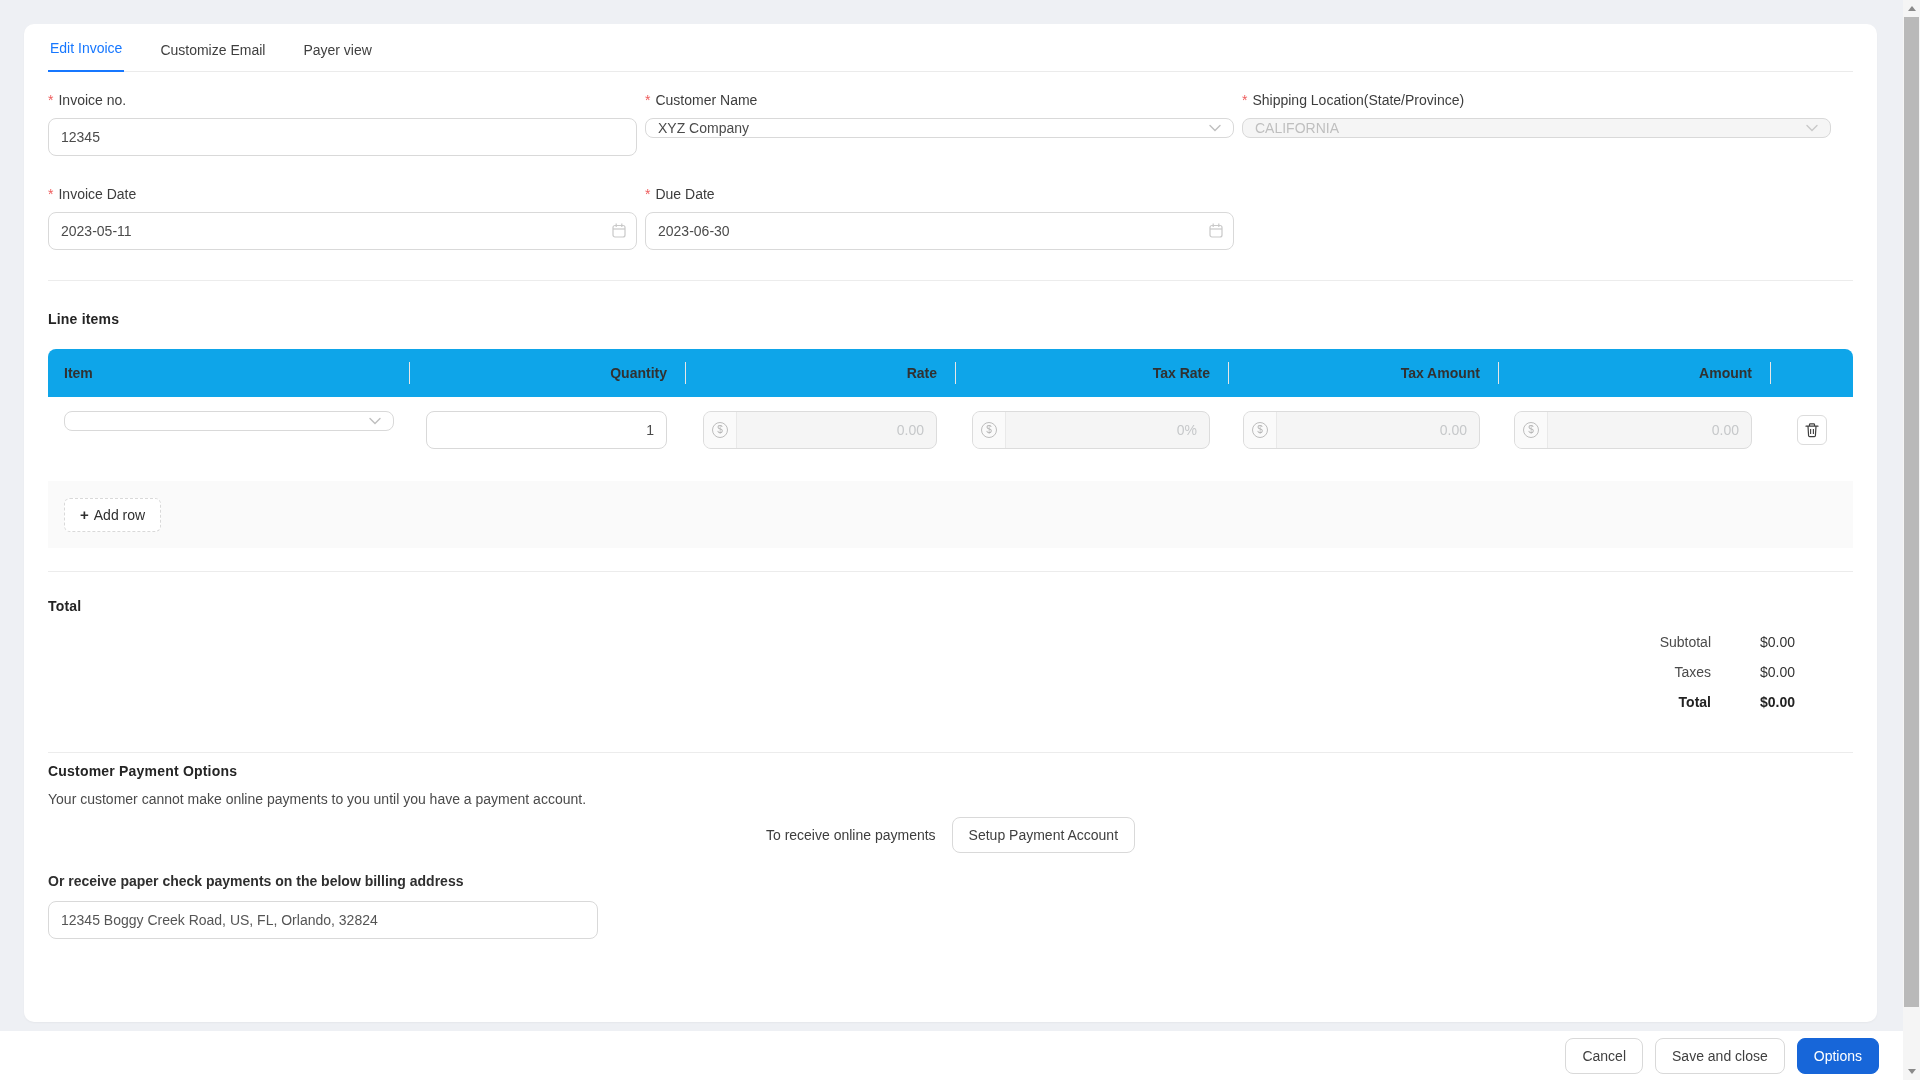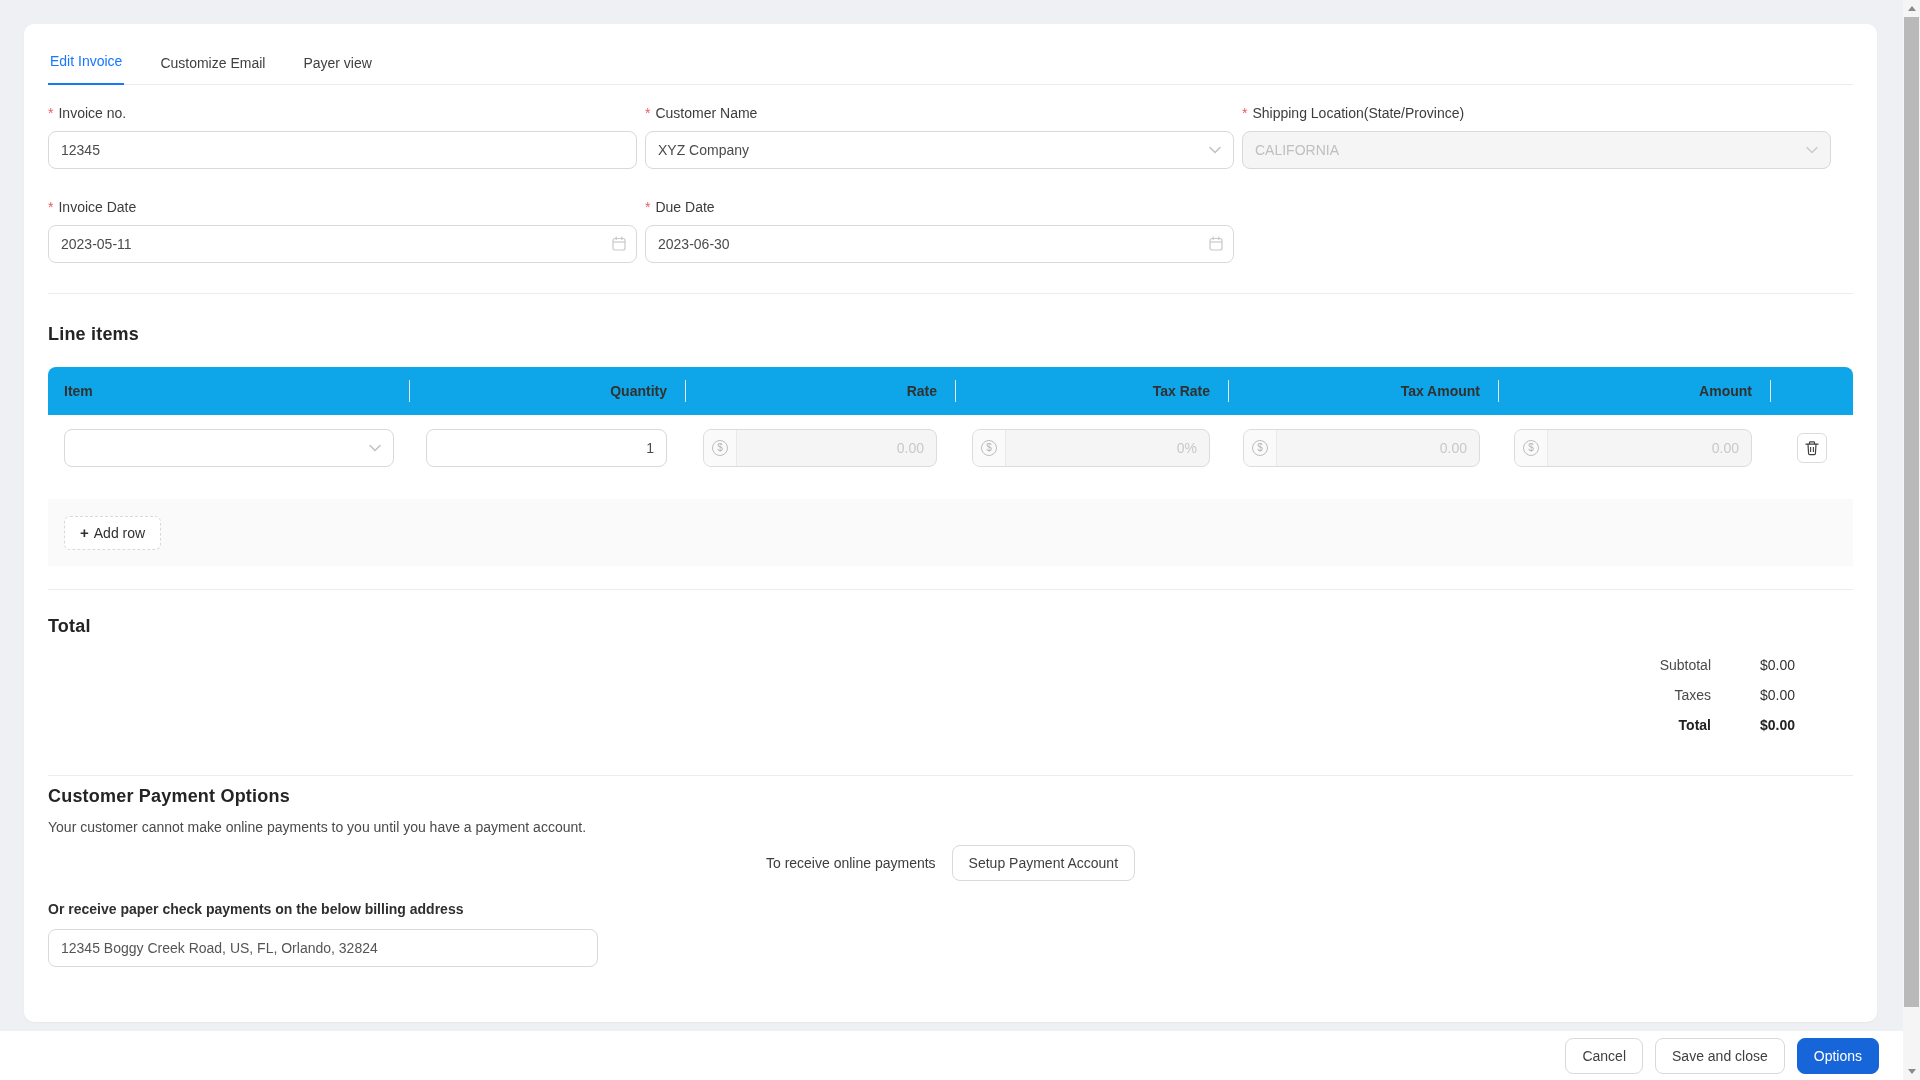--- a/index.html
+++ b/index.html
@@ -8,47 +8,47 @@
     background:#eef0f4;
     font-family:"Liberation Sans", sans-serif;
     font-size:14px; color:#3d3d3d; position:relative;
   }
   .card {
     position:absolute; left:24px; top:24px; width:1853px; height:998px;
     background:#fff; border-radius:10px; box-shadow:0 1px 2px rgba(0,0,0,0.04);
     padding:0 24px;
   }
   
-  .tabbar { height:61px; border-bottom:1px solid #ebebeb; display:flex; align-items:flex-end; gap:34px; }
+  .tabbar { height:48px; border-bottom:1px solid #ebebeb; display:flex; align-items:flex-end; gap:34px; }
   .tab { padding:0 2px 14px; cursor:pointer; color:#3f3f3f; margin-bottom:-1px; }
   .tab.active { color:#1677ff; border-bottom:2px solid #1677ff; }
   
   .form-grid { display:flex; gap:8px; }
   .row1 { margin-top:20px; }
   .row2 { margin-top:30px; }
   .field { width:589px; }
   .label { margin-bottom:10px; color:#3d3d3d; }
   .req { color:#ee5b5b; margin-right:5px; }
   .tin {
     width:100%; height:38px; border:1px solid #d9d9d9; border-radius:8px;
     padding:0 12px; font-family:"Liberation Sans",sans-serif; font-size:14px; color:#4b4b4b;
     background:#fff; outline:none;
   }
   .input-wrap { position:relative; }
   .input-wrap .cal { position:absolute; right:11px; top:11px; }
   .select {
-    height:38px; border:1px solid #d9d9d9; border-radius:8px; background:#fff;
+    height:20px; border:1px solid #d9d9d9; border-radius:8px; background:#fff;
     display:flex; align-items:center; padding:0 12px; color:#4b4b4b; cursor:pointer;
   }
   .select .select-value { flex:1; }
   .select.disabled { background:#f5f5f5; color:#bfbfbf; cursor:not-allowed; }
   
   .divider { border-top:1px solid #ececec; }
   .d1 { margin-top:30px; } .d2 { margin-top:23px; } .d3 { margin-top:35px; }
-  h2.sec { font-size:18px; font-weight:600; color:#242424; letter-spacing:0.2px; }
+  h2.sec { font-size:14px; font-weight:600; color:#242424; letter-spacing:0.2px; }
   .h-line  { margin-top:30px; }
   .h-total { margin-top:26px; }
   .h-cpo   { margin-top:10px; font-size:20px; }
   
   .lt-head { margin-top:22px; height:48px; background:#0ea5e9; border-radius:8px 8px 0 0; display:flex; align-items:center; }
   .lt-cell { position:relative; height:100%; display:flex; align-items:center; justify-content:flex-end; padding-right:19px; font-weight:600; color:#313131; }
   .lt-cell.sep::after { content:""; position:absolute; right:0; top:13px; width:1px; height:22px; background:#e6e6e6; }
   .c-item{ width:362px; justify-content:flex-start; padding-left:16px; }
   .c-qty{ width:276px; } .c-rate{ width:270px; } .c-taxrate{ width:273px; }
   .c-taxamt{ width:270px; } .c-amt{ width:272px; } .c-action{ flex:1; }

